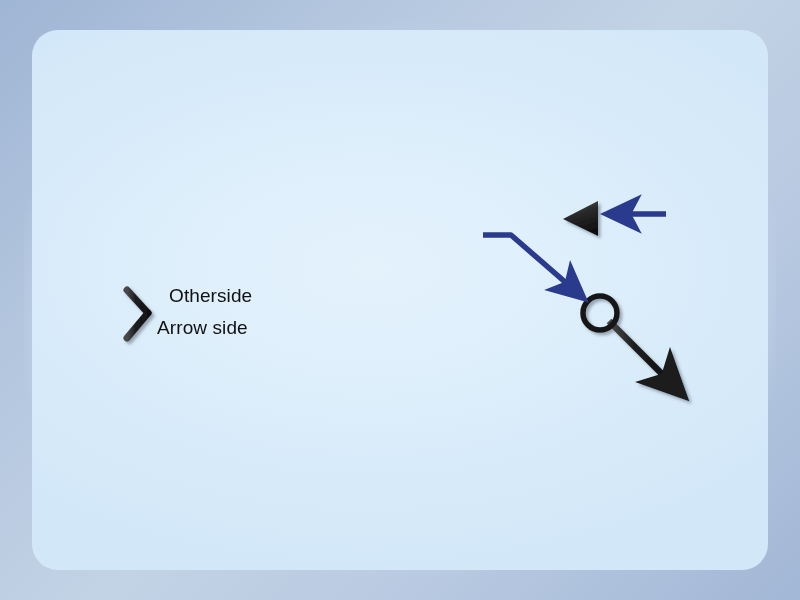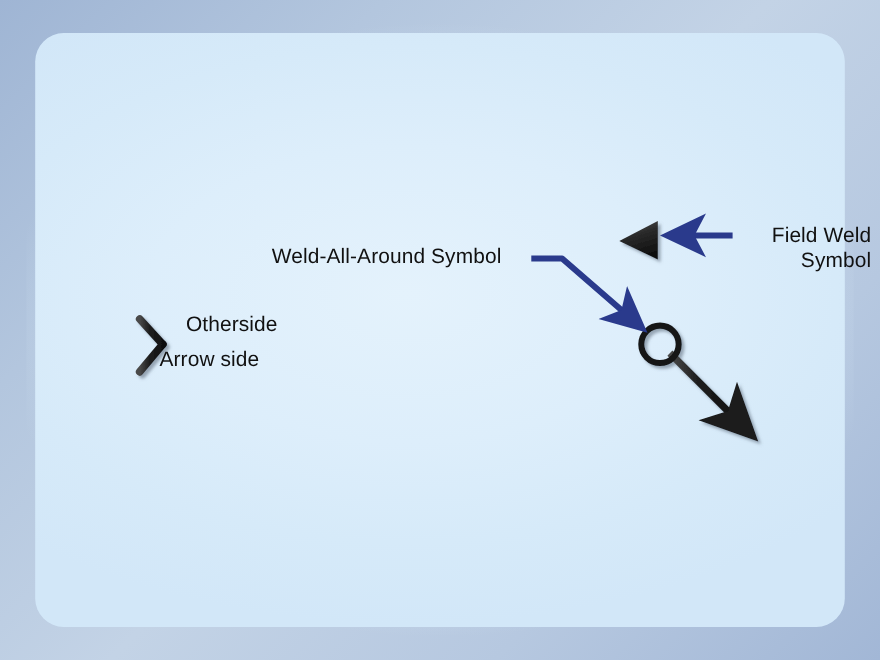--- a/index.html
+++ b/index.html
@@ -54,21 +54,21 @@
     letter-spacing: 0.1px;
   }
   #label-weld-all-around { left: 247px; top: 222px; }
   #label-field-weld {
     left: 600px;
     top: 203px;
     width: 192px;
     text-align: right;
   }
   #label-otherside { left: 169px; top: 284px; }
-  #label-arrow-side { left: 145px; top: 316px; }
+  #label-arrow-side { left: 157px; top: 316px; }
 </style>
 </head>
 <body>
 
 <div id="stage">
 
   <div id="panel-glow"></div>
   <div id="inner-panel"></div>
 
   <svg id="art" viewBox="0 0 800 600" xmlns="http://www.w3.org/2000/svg">
@@ -115,21 +115,19 @@
       <line x1="609" y1="321" x2="670" y2="382" stroke="url(#steelGradV)" stroke-width="6.5" stroke-linecap="butt" marker-end="url(#leaderHead)"></line>
 
       <circle cx="600" cy="313" r="17" fill="none" stroke="#151515" stroke-width="5.5"></circle>
     </g>
 
     <path d="M 666 214 L 622 214" stroke="#2a3a8c" stroke-width="5.5" fill="none" stroke-linecap="butt" marker-end="url(#blueHead)"></path>
 
     <path d="M 483 235 L 511 235 L 572 288" stroke="#2a3a8c" stroke-width="5.5" fill="none" stroke-linecap="butt" stroke-linejoin="round" marker-end="url(#blueHead)"></path>
   </svg>
 
-  <div class="lbl" id="label-weld-all-around">Weld-All-Around Symbol</div>
 
-  <div class="lbl" id="label-field-weld"><span>Field Weld</span><br><span>Symbol</span></div>
 
   <div class="lbl" id="label-otherside">Otherside</div>
 
   <div class="lbl" id="label-arrow-side">Arrow side</div>
 
 </div>
 
 </body></html>

